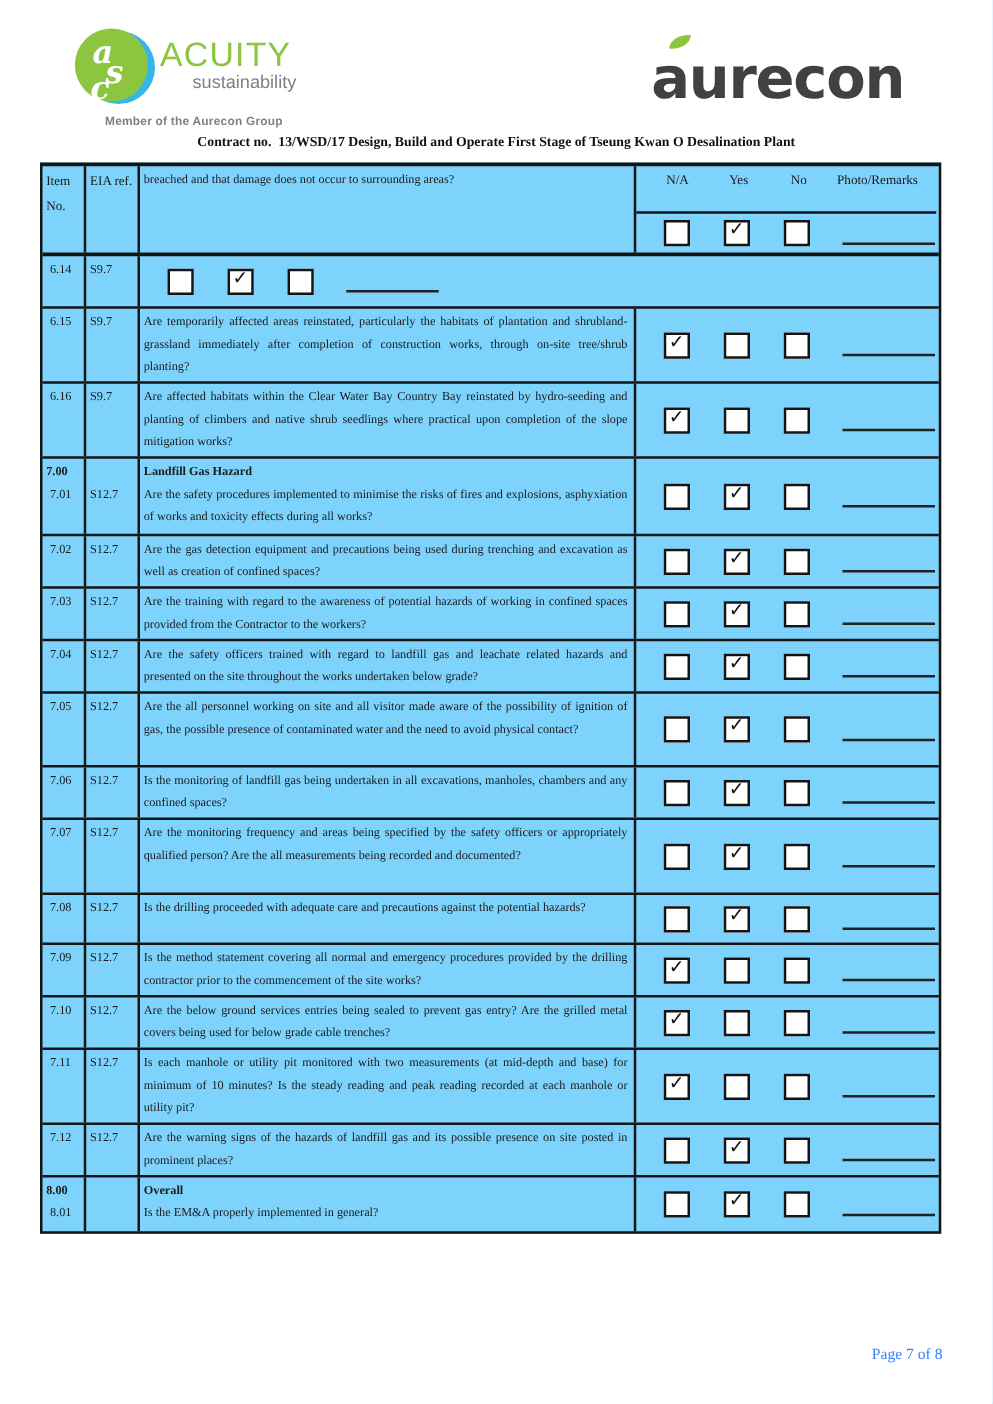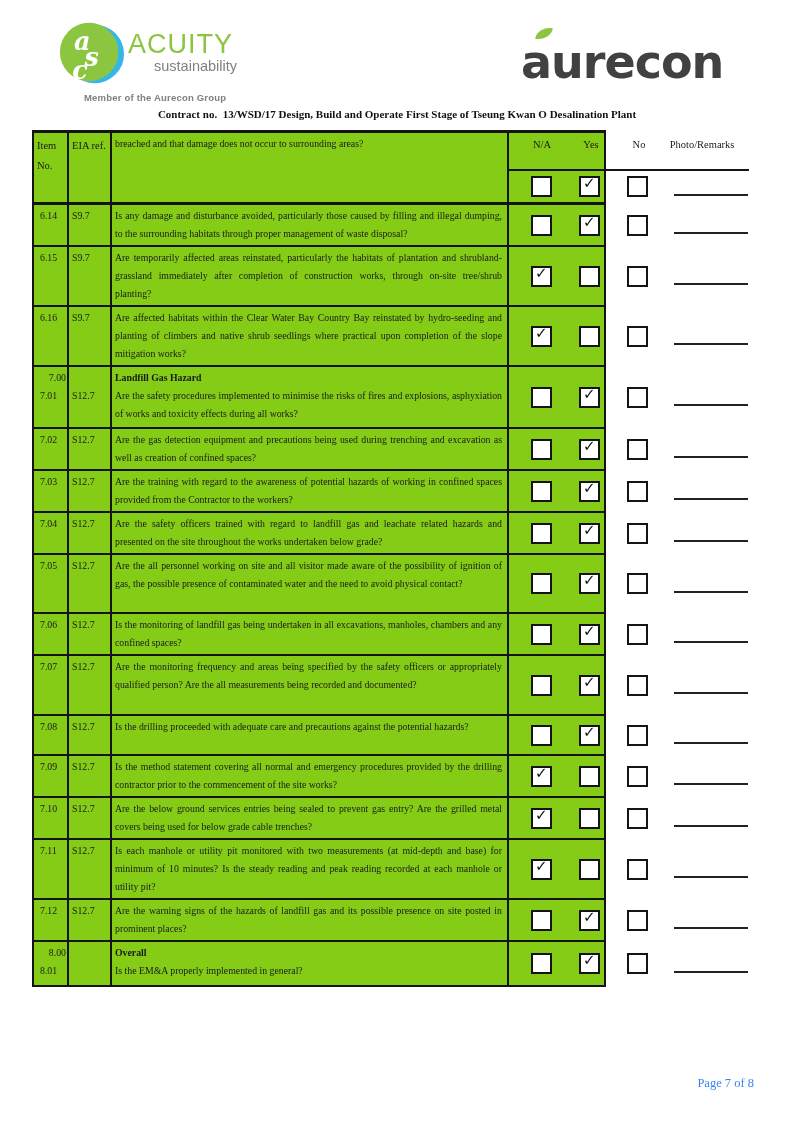--- a/index.html
+++ b/index.html
@@ -19,34 +19,34 @@
   .aurecon-word{font-family:"DejaVu Sans",sans-serif;font-weight:bold;font-size:46px;line-height:1;
                 letter-spacing:-1px;color:var(--aurecon-dark,#414042);margin-top:13px;}
   .leaf{position:absolute;left:15px;top:1px;width:16px;height:13px;background:var(--acuity-green,#8cc640);
         border-radius:100% 0 100% 0;transform:rotate(8deg);}
 
   
   .title{position:absolute;top:108px;left:0;right:0;text-align:center;font-weight:bold;
          font-size:11px;white-space:pre-wrap;color:#111;}
 
   
-  .table{position:absolute;left:32px;top:130px;width:574px;box-sizing:border-box;
-         border:2px solid var(--border-color,#141414);border-top-width:3px;background:#84cc16;}
+  .table{position:absolute;left:32px;top:130px;width:721px;box-sizing:border-box;
+         border:2px solid var(--border-color,#141414);border-top-width:3px;background:#7dd3fc;}
   .row{display:grid;grid-template-columns:35px 43px 397px 240px;box-sizing:border-box;
        border-bottom:2px solid var(--border-color,#141414);}
   .rows > .row:last-child{border-bottom:none;}
   .head-row{min-height:72px;border-bottom-width:3px;}
   .c-item,.c-eia{border-right:2px solid var(--border-color,#141414);box-sizing:border-box;
                  padding:2px 1px 2px 3px;font-size:9.8px;line-height:18px;}
   .c-q{border-right:2px solid var(--border-color,#141414);box-sizing:border-box;
        padding:2px 5px 2px 3px;font-size:9.8px;line-height:18px;}
   .head-row .c-item,.head-row .c-eia{font-size:10.5px;line-height:20px;padding-top:3px;}
   .qtext{text-align:justify;}
   .sec{font-weight:bold;}
-  .b{font-weight:normal;text-align:right;}
+  .b{font-weight:bold;}
   .ind{padding-left:3px;}
   .cont{display:flex;flex-direction:column;justify-content:flex-start;padding-bottom:17px;}
   .c-cb{display:flex;flex-direction:column;justify-content:center;}
   .head-row .c-cb{justify-content:flex-start;}
   .cb-labels{position:relative;height:36px;border-bottom:2px solid var(--border-color,#141414);
              font-size:10.5px;}
   .lab{position:absolute;top:6px;transform:translateX(-50%);white-space:nowrap;}
   .lab-na{left:33px;} .lab-yes{left:82px;} .lab-no{left:130px;} .lab-rem{left:193px;}
   .cb-slot{flex:1;display:flex;flex-direction:column;justify-content:center;}
   .cbgroup{display:flex;align-items:center;padding-left:22px;}
@@ -139,23 +139,20 @@
     </div>
 
     <div class="rows">
         <div class="row">
           <div class="c-item">
             <div class="ind">6.14</div>
           </div>
           <div class="c-eia">
             <div>S9.7</div>
           </div>
-          <div class="c-q">
-            <div class="qtext">Is any damage and disturbance avoided, particularly those caused by filling and illegal dumping, to the surrounding habitats through proper management of waste disposal?</div>
-          </div>
           <div class="c-cb">
             <div class="cbgroup">
               <span class="cbox"></span>
               <span class="cbox">
                 <span class="check">✓</span>
               </span>
               <span class="cbox"></span>
               <span class="remark-line"></span>
             </div>
           </div>

